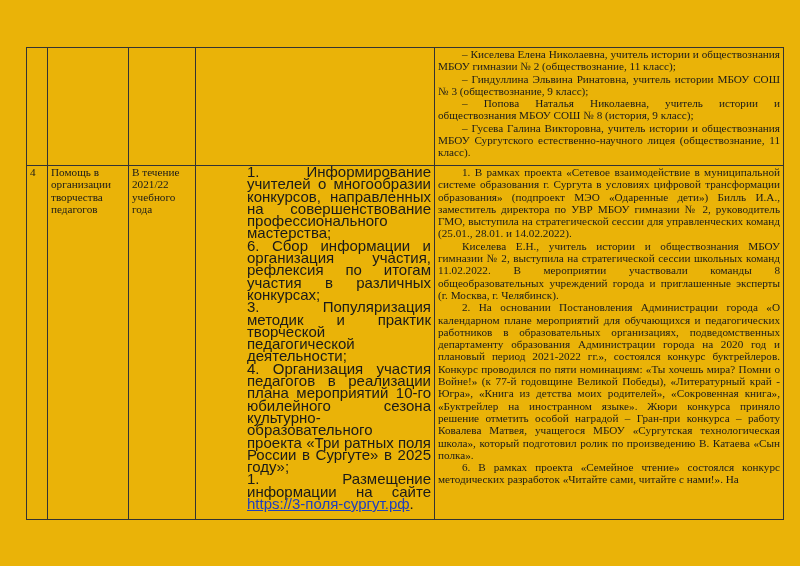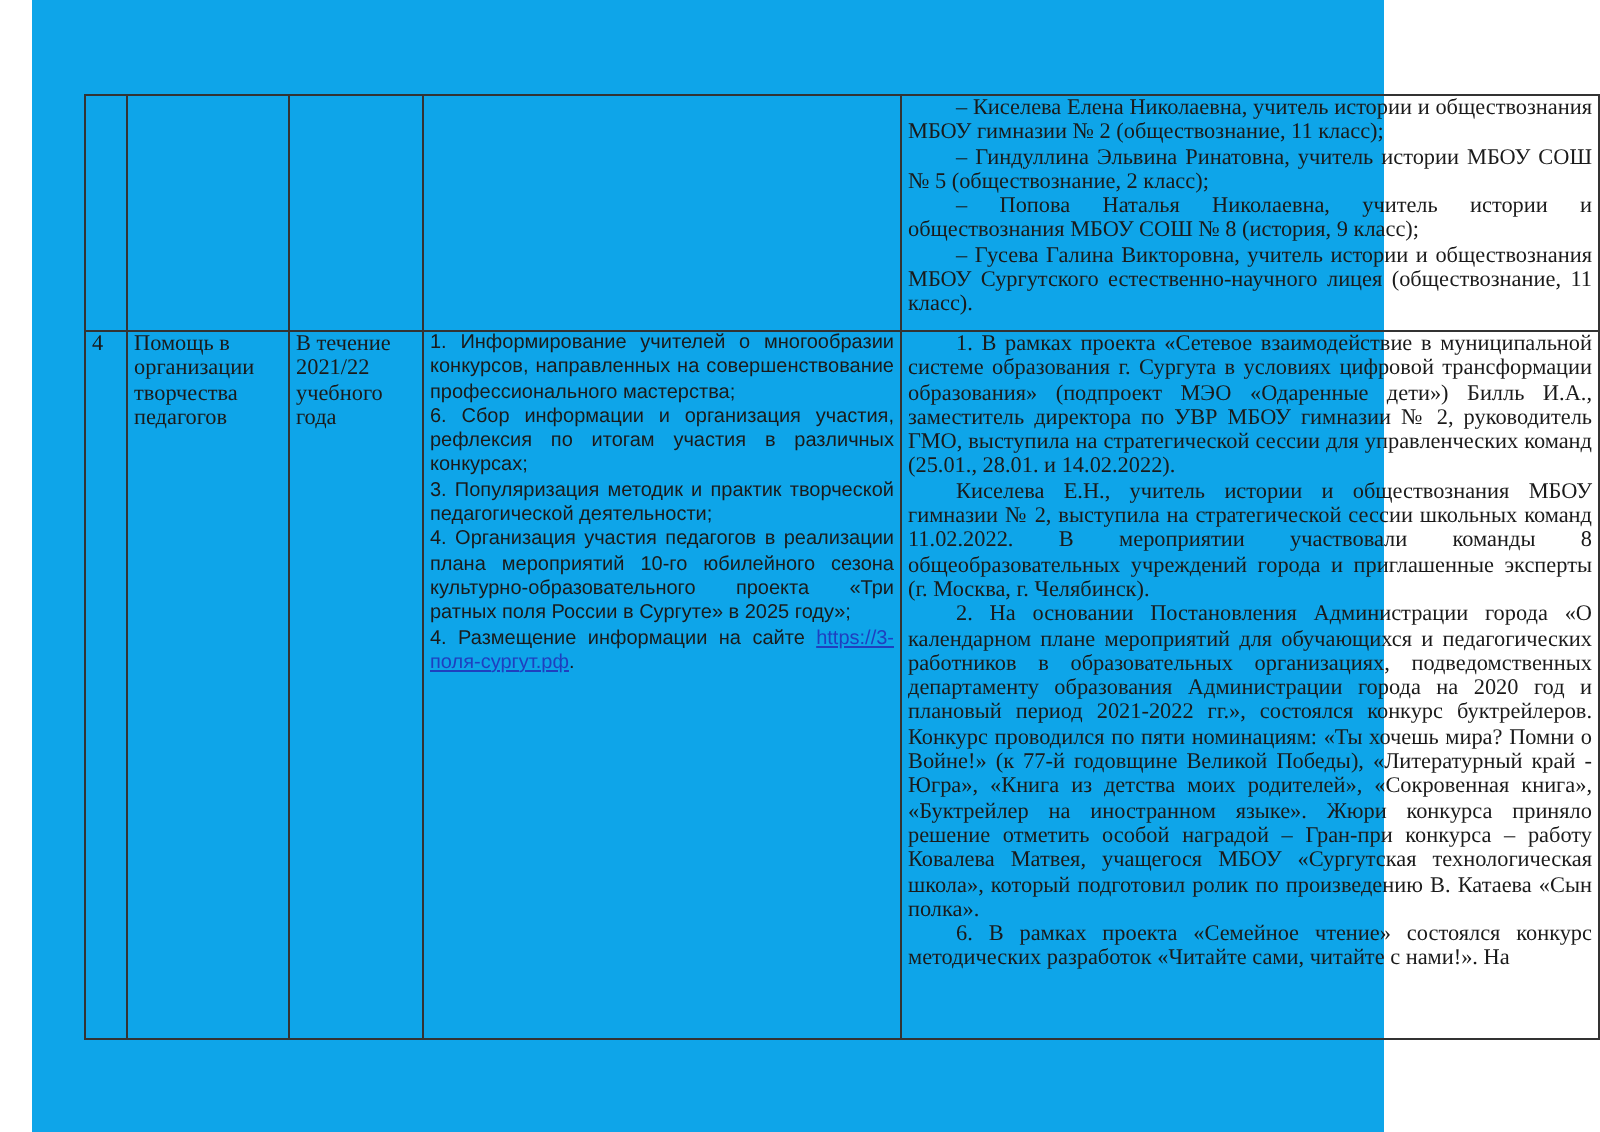--- a/index.html
+++ b/index.html
@@ -1,27 +1,27 @@
 <!DOCTYPE html>
 <html><head>
 <meta charset="utf-8">
 <style>
   html, body { margin: 0; padding: 0; background: #ffffff; }
   body { width: 800px; height: 566px; position: relative; overflow: hidden;
          font-family: "Liberation Serif", "DejaVu Serif", serif; color: #1a1a1a; }
-  .page { position: absolute; left: 16px; top: 0; width: 676px; height: 566px; background: #0ea5e9; }
+  .page { position: absolute; left: 0; top: 0; width: 800px; height: 566px; background: #eab308; }
   table.doc { position: absolute; left: 26px; top: 47px; border-collapse: collapse; table-layout: fixed;
               width: 757px; }
   table.doc td { border: 1.3px solid #333; vertical-align: top; padding: 0 3px; font-size: 11.2px; line-height: 12.3px; }
   col.c1 { width: 21px; } col.c2 { width: 81px; } col.c3 { width: 67px; } col.c4 { width: 239px; } col.c5 { width: 349px; }
   .row1 td { height: 117px; }
   .row2 td { height: 353px; }
   .p { margin: 0; text-align: justify; }
   .ind { text-indent: 24px; }
-  .sans { font-family: "Liberation Sans", "DejaVu Sans", sans-serif; font-size: 10px; line-height: 12.3px; }
+  .sans { font-family: "Liberation Sans", "DejaVu Sans", sans-serif; font-size: 15px; line-height: 12.3px; margin-left: 48px; }
   a.link { color: #1f3fbf; text-decoration: underline; }
   .num { padding-left: 4px; }
 </style>
 </head>
 <body>
 
 <div class="page">
   <table class="doc">
     <colgroup>
         <col class="c1">
@@ -31,35 +31,35 @@
         <col class="c5">
       </colgroup>
     <tbody>
         <tr class="row1">
       <td></td>
       <td></td>
       <td></td>
       <td></td>
       <td>
         <p class="p ind">– Киселева Елена Николаевна, учитель истории и обществознания МБОУ гимназии № 2 (обществознание, 11 класс);</p>
-        <p class="p ind">– Гиндуллина Эльвина Ринатовна, учитель истории МБОУ СОШ № 5 (обществознание, 2 класс);</p>
+        <p class="p ind">– Гиндуллина Эльвина Ринатовна, учитель истории МБОУ СОШ № 3 (обществознание, 9 класс);</p>
         <p class="p ind">– Попова Наталья Николаевна, учитель истории и обществознания МБОУ СОШ № 8 (история, 9 класс);</p>
         <p class="p ind">– Гусева Галина Викторовна, учитель истории и обществознания МБОУ Сургутского естественно-научного лицея (обществознание, 11 класс).</p>
       </td>
     </tr>
     <tr class="row2">
       <td class="num">4</td>
       <td>Помощь в организации творчества педагогов</td>
       <td>В течение 2021/22 учебного года</td>
       <td>
         <p class="p sans">1. Информирование учителей о многообразии конкурсов, направленных на совершенствование профессионального мастерства;</p>
         <p class="p sans">6. Сбор информации и организация участия, рефлексия по итогам участия в различных конкурсах;</p>
         <p class="p sans">3. Популяризация методик и практик творческой педагогической деятельности;</p>
         <p class="p sans">4. Организация участия педагогов в реализации плана мероприятий 10-го юбилейного сезона культурно-образовательного проекта «Три ратных поля России в Сургуте» в 2025 году»;</p>
-        <p class="p sans"><span>4. Размещение информации на сайте </span><a class="link">https://3-поля-сургут.рф</a><span>.</span></p>
+        <p class="p sans"><span>1. Размещение информации на сайте </span><a class="link">https://3-поля-сургут.рф</a><span>.</span></p>
       </td>
       <td>
         <p class="p ind">1. В рамках проекта «Сетевое взаимодействие в муниципальной системе образования г. Сургута в условиях цифровой трансформации образования» (подпроект МЭО «Одаренные дети») Билль И.А., заместитель директора по УВР МБОУ гимназии № 2, руководитель ГМО, выступила на стратегической сессии для управленческих команд (25.01., 28.01. и 14.02.2022).</p>
         <p class="p ind">Киселева Е.Н., учитель истории и обществознания МБОУ гимназии № 2, выступила на стратегической сессии школьных команд 11.02.2022. В мероприятии участвовали команды 8 общеобразовательных учреждений города и приглашенные эксперты (г. Москва, г. Челябинск).</p>
         <p class="p ind">2. На основании Постановления Администрации города «О календарном плане мероприятий для обучающихся и педагогических работников в образовательных организациях, подведомственных департаменту образования Администрации города на 2020 год и плановый период 2021-2022 гг.», состоялся конкурс буктрейлеров. Конкурс проводился по пяти номинациям: «Ты хочешь мира? Помни о Войне!» (к 77-й годовщине Великой Победы), «Литературный край - Югра», «Книга из детства моих родителей», «Сокровенная книга», «Буктрейлер на иностранном языке». Жюри конкурса приняло решение отметить особой наградой – Гран-при конкурса – работу Ковалева Матвея, учащегося МБОУ «Сургутская технологическая школа», который подготовил ролик по произведению В. Катаева «Сын полка».</p>
         <p class="p ind">6. В рамках проекта «Семейное чтение» состоялся конкурс методических разработок «Читайте сами, читайте с нами!». На</p>
       </td>
     </tr>
   </tbody>
     </table>

